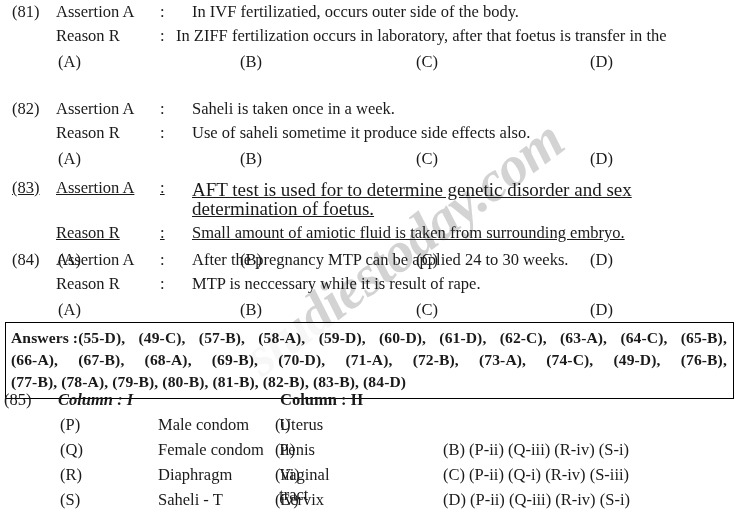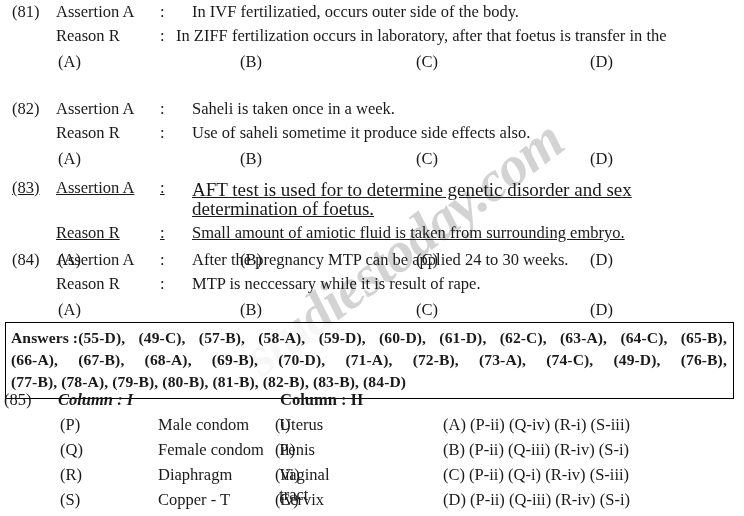--- a/index.html
+++ b/index.html
@@ -255,38 +255,37 @@
     <div class="mrow">
       <span class="m-qnum">(85)</span>
       <span class="m-head1">Column : I</span>
       <span class="m-head2">Column : II</span>
     </div>
 
     <div class="mrow">
       <span class="m-key">(P)</span>
       <span class="m-item">Male condom</span>
       <span class="m-rom"><span>(i)</span>&nbsp;<span>Uterus</span></span>
-      <span class="m-opt">(A) (P-ii) (Q-iv) (R-i) (S-iii)</span>
     </div>
 
     <div class="mrow">
       <span class="m-key">(Q)</span>
       <span class="m-item">Female condom</span>
       <span class="m-rom"><span>(ii)</span>&nbsp;<span>Penis</span></span>
       <span class="m-opt">(B) (P-ii) (Q-iii) (R-iv) (S-i)</span>
     </div>
 
     <div class="mrow">
       <span class="m-key">(R)</span>
       <span class="m-item">Diaphragm</span>
       <span class="m-rom"><span>(iii)</span>&nbsp;<span>Vaginal tract</span></span>
       <span class="m-opt">(C) (P-ii) (Q-i) (R-iv) (S-iii)</span>
     </div>
 
     <div class="mrow">
       <span class="m-key">(S)</span>
-      <span class="m-item">Copper - T</span>
+      <span class="m-item">Saheli - T</span>
       <span class="m-rom"><span>(iv)</span>&nbsp;<span>Cervix</span></span>
       <span class="m-opt">(D) (P-ii) (Q-iii) (R-iv) (S-i)</span>
     </div>
   </div>
 
 </div>
 
 </body></html>

